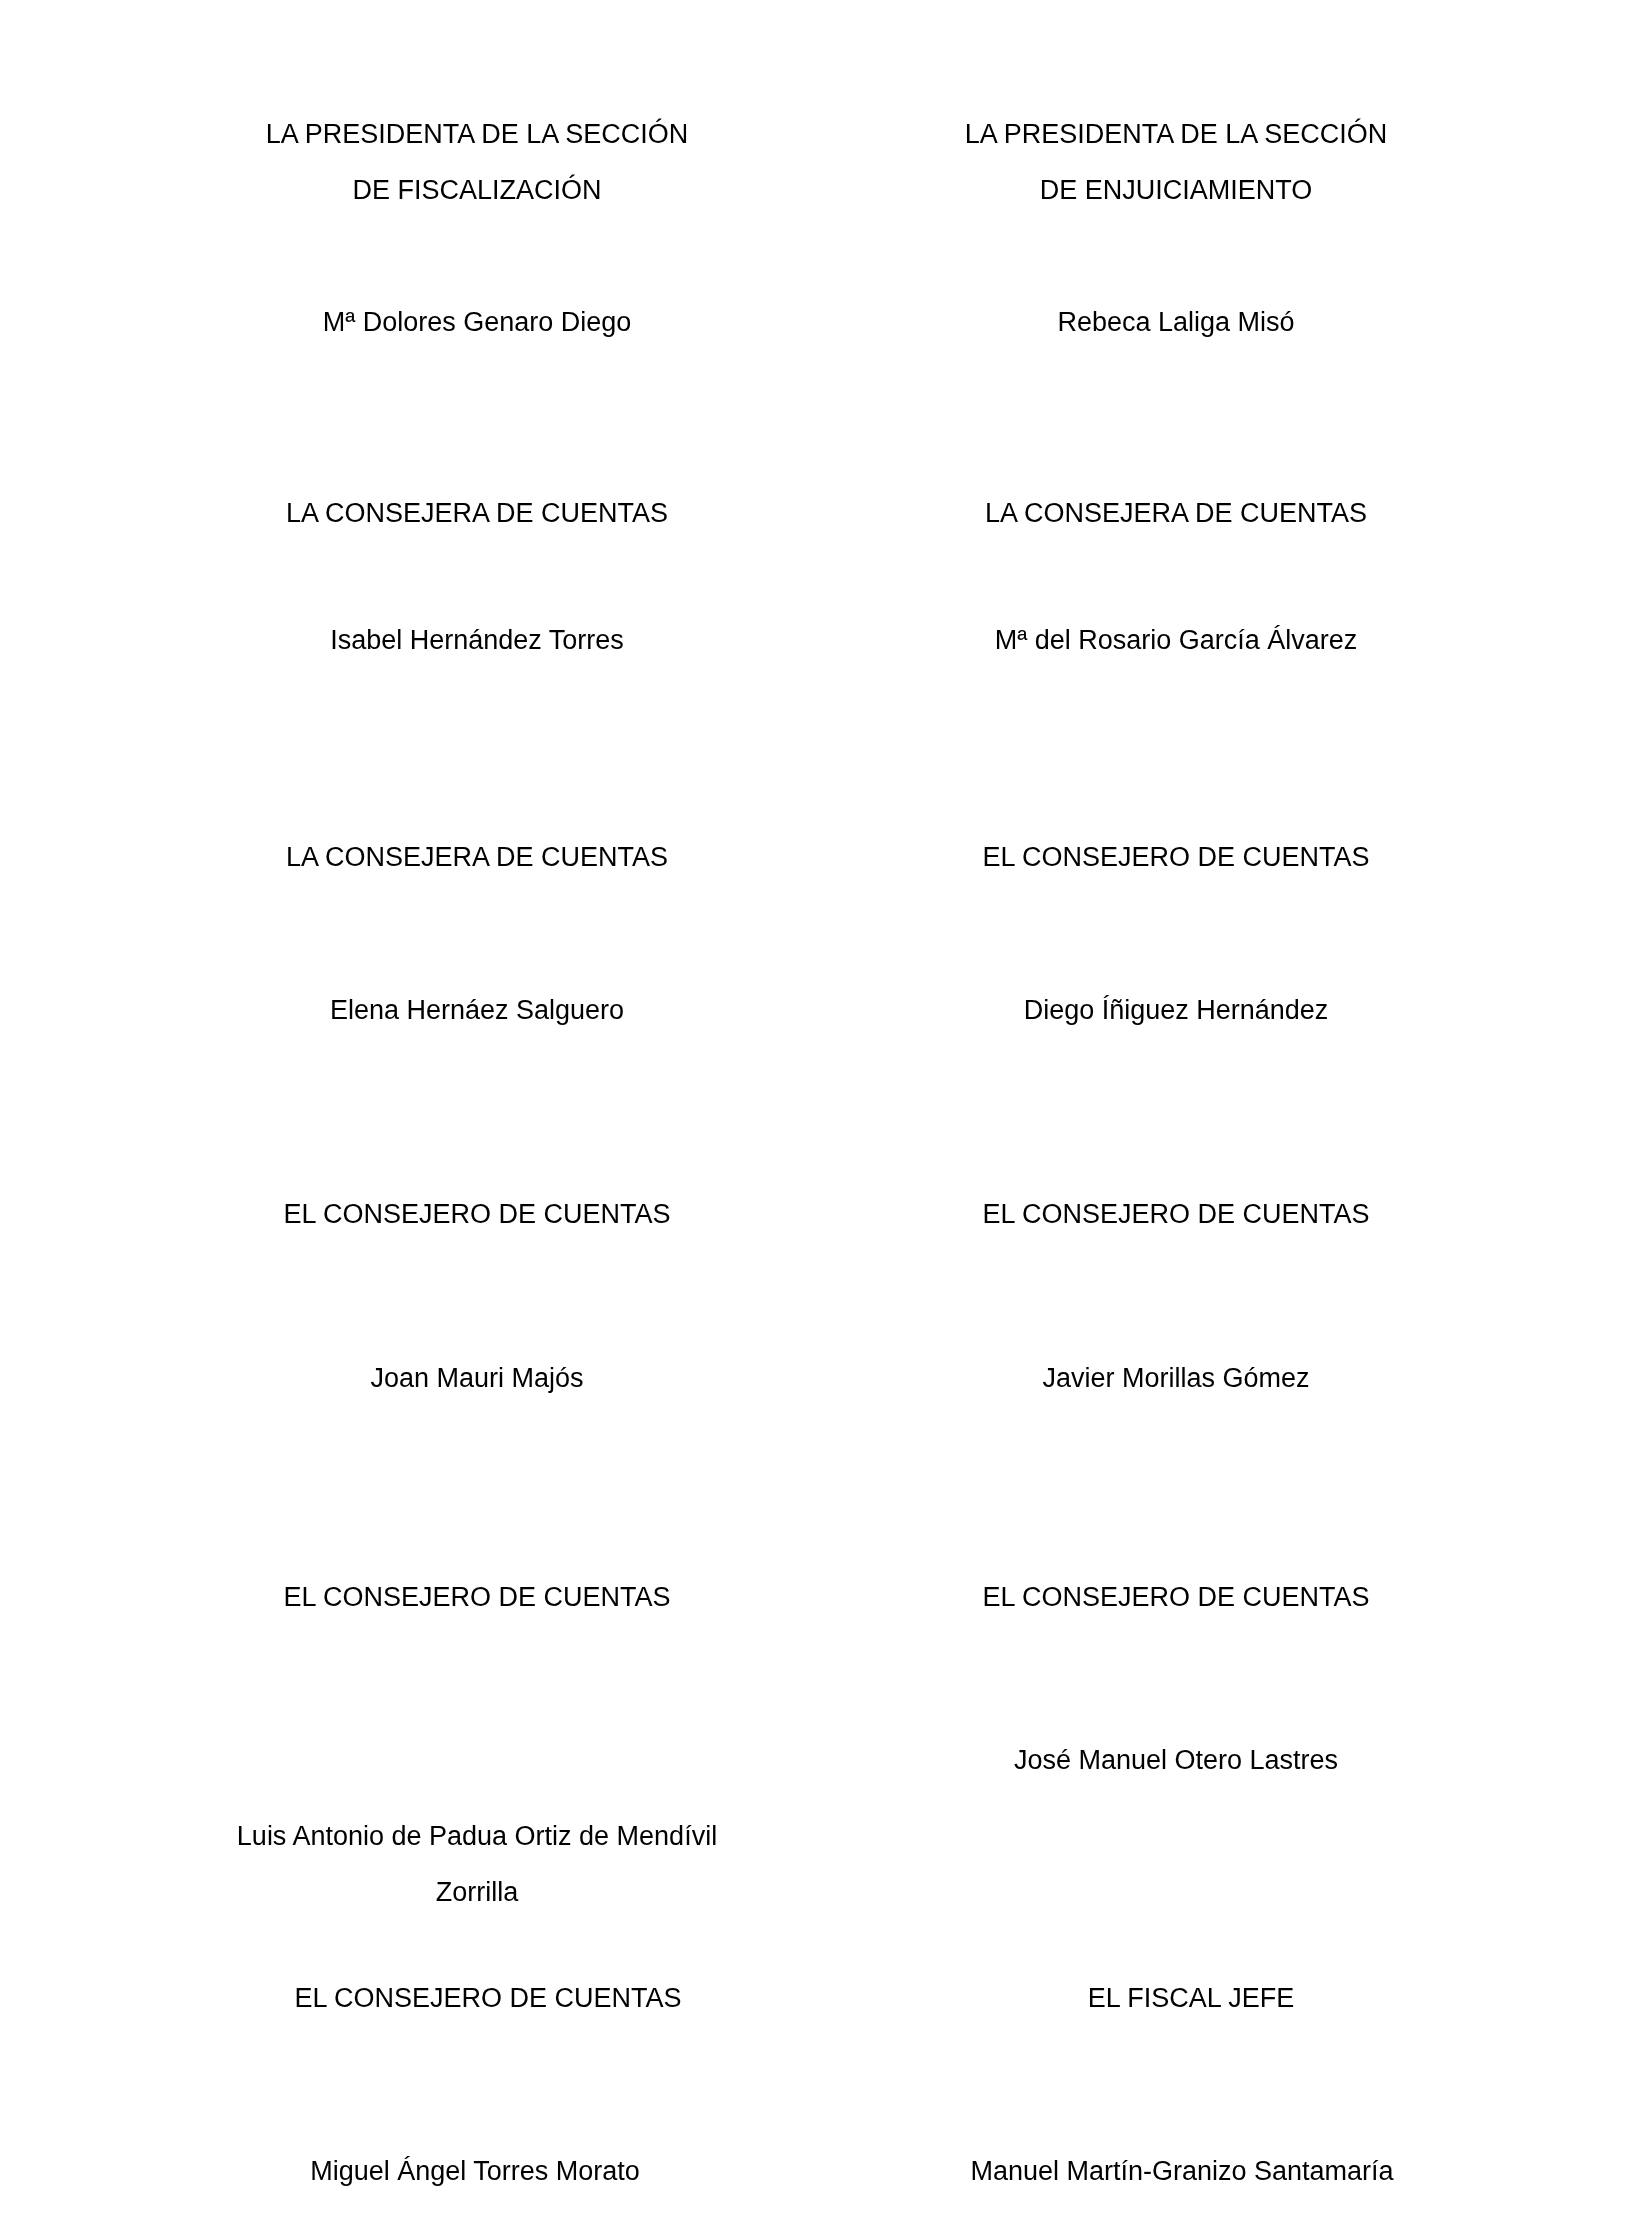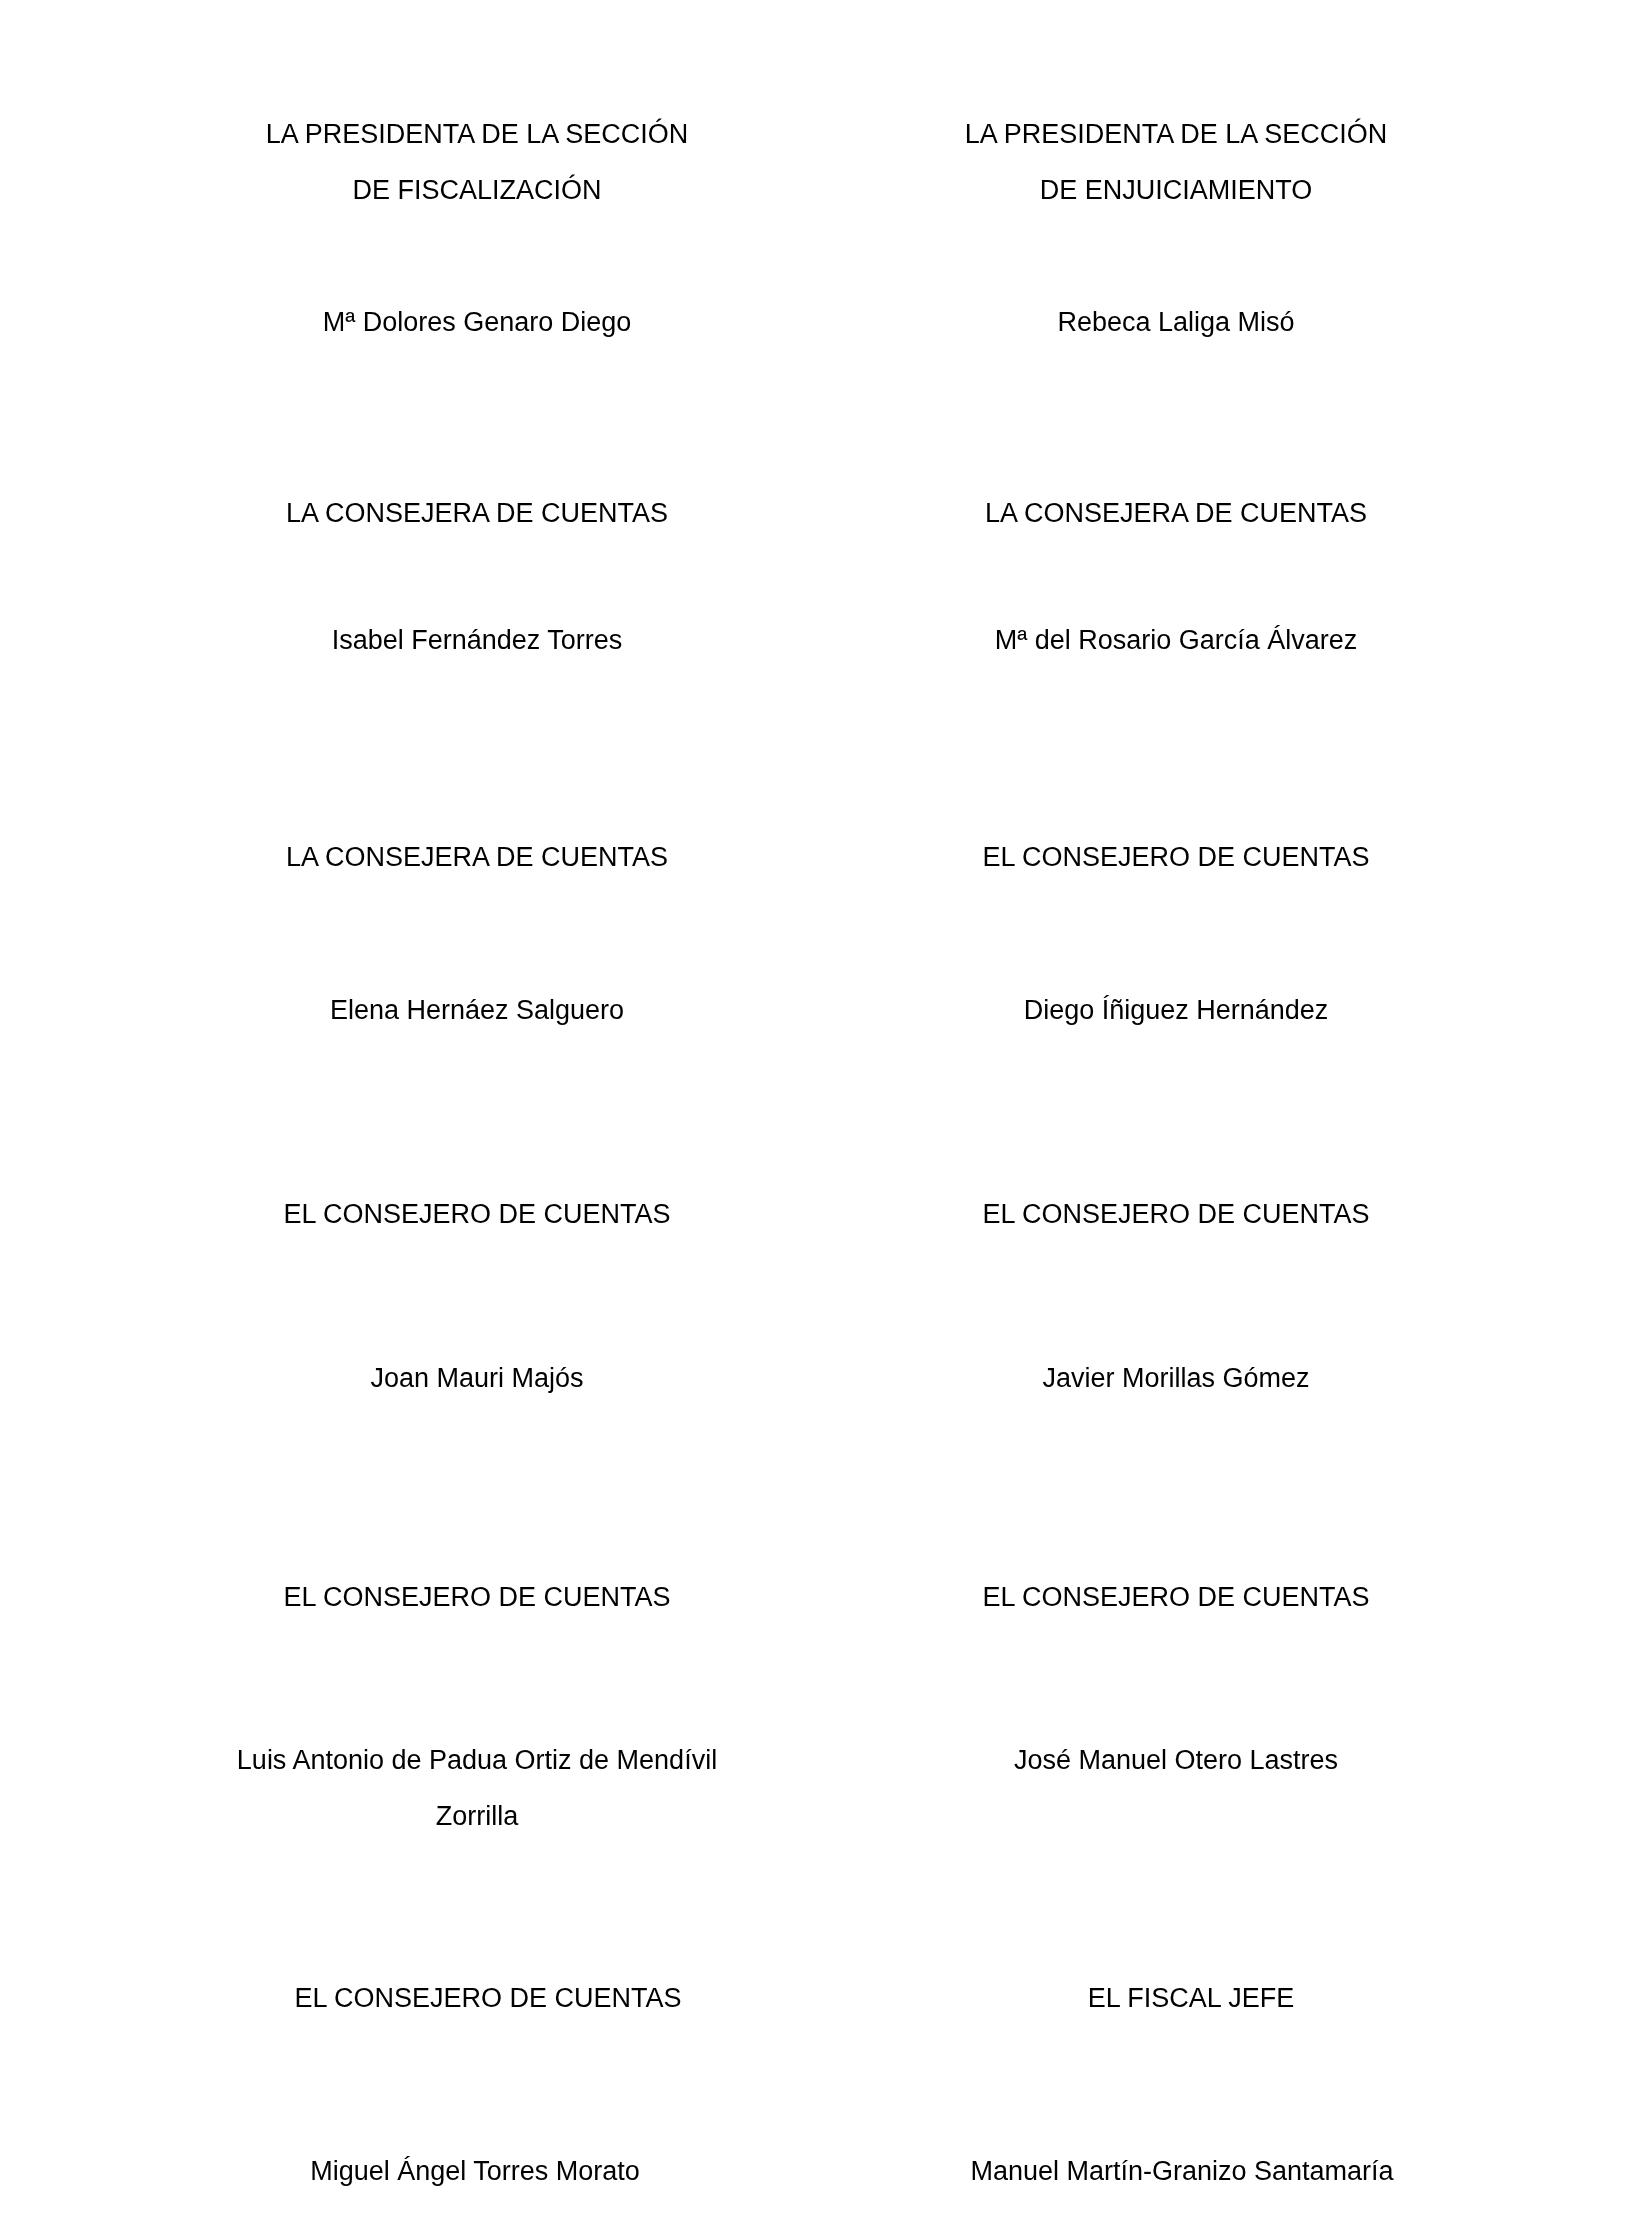--- a/index.html
+++ b/index.html
@@ -19,36 +19,36 @@
 
 <div class="cell left" style="top:106px">LA PRESIDENTA DE LA SECCIÓN
 DE FISCALIZACIÓN</div>
 <div class="cell right" style="top:106px">LA PRESIDENTA DE LA SECCIÓN
 DE ENJUICIAMIENTO</div>
 <div class="cell left" style="top:294px">Mª Dolores Genaro Diego</div>
 <div class="cell right" style="top:294px">Rebeca Laliga Misó</div>
 
 <div class="cell left" style="top:485px">LA CONSEJERA DE CUENTAS</div>
 <div class="cell right" style="top:485px">LA CONSEJERA DE CUENTAS</div>
-<div class="cell left" style="top:612px">Isabel Fernández Torres</div>
+<div class="cell left" style="top:612px">Isabel Hernández Torres</div>
 <div class="cell right" style="top:612px">Mª del Rosario García Álvarez</div>
 
 <div class="cell left" style="top:829px">LA CONSEJERA DE CUENTAS</div>
 <div class="cell right" style="top:829px">EL CONSEJERO DE CUENTAS</div>
 <div class="cell left" style="top:982px">Elena Hernáez Salguero</div>
 <div class="cell right" style="top:982px">Diego Íñiguez Hernández</div>
 
 <div class="cell left" style="top:1186px">EL CONSEJERO DE CUENTAS</div>
 <div class="cell right" style="top:1186px">EL CONSEJERO DE CUENTAS</div>
 <div class="cell left" style="top:1350px">Joan Mauri Majós</div>
 <div class="cell right" style="top:1350px">Javier Morillas Gómez</div>
 
 <div class="cell left" style="top:1569px">EL CONSEJERO DE CUENTAS</div>
 <div class="cell right" style="top:1569px">EL CONSEJERO DE CUENTAS</div>
-<div class="cell left" style="top:1732px">Luis Antonio de Padua Ortiz de Mendívil
+<div class="cell left" style="top:1808px">Luis Antonio de Padua Ortiz de Mendívil
 Zorrilla</div>
 <div class="cell right" style="top:1732px">José Manuel Otero Lastres</div>
 
 <div class="cell left" style="top:1970px; left:125px">EL CONSEJERO DE CUENTAS</div>
 <div class="cell right" style="top:1970px; left:828px">EL FISCAL JEFE</div>
 <div class="cell left" style="top:2143px; left:112px">Miguel Ángel Torres Morato</div>
 <div class="cell right" style="top:2143px; left:819px">Manuel Martín-Granizo Santamaría</div>
 
 
 </body></html>

